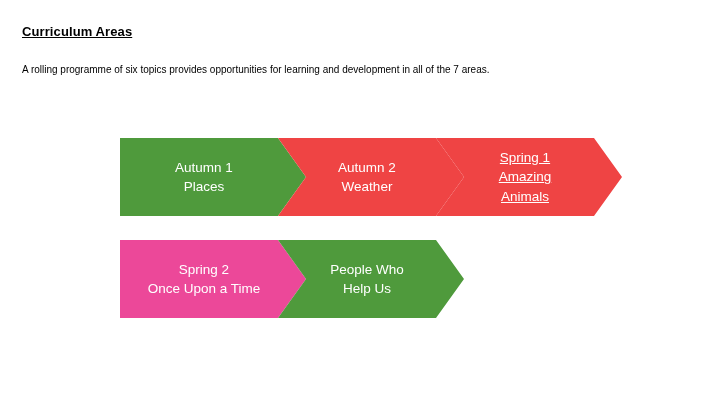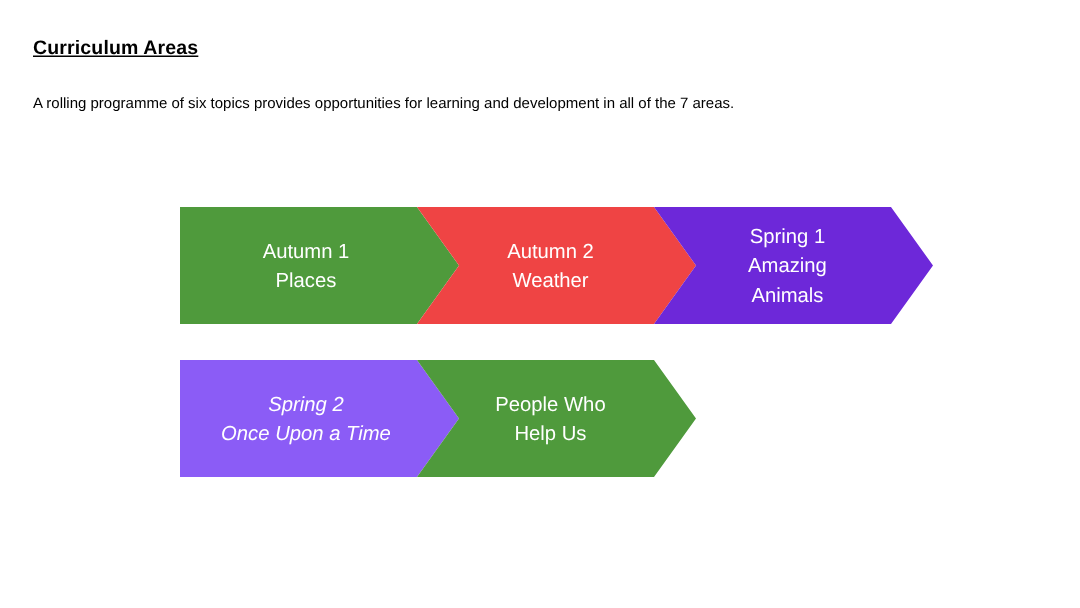--- a/index.html
+++ b/index.html
@@ -100,31 +100,31 @@
   <div class="chevron first" style="background:#4f9a3c;">
     <span class="label-line">Autumn 1</span>
     <span class="label-line">Places</span>
   </div>
 
   <div class="chevron mid" style="background:#ef4444;">
     <span class="label-line">Autumn 2</span>
     <span class="label-line">Weather</span>
   </div>
 
-  <div class="chevron last" style="background:#6d28d9;">
+  <div class="chevron last" style="background:#ef4444;text-decoration:underline;">
     <span class="label-line">Spring 1</span>
     <span class="label-line">Amazing</span>
     <span class="label-line">Animals</span>
   </div>
 
 </div>
 
 <div class="chevron-row row-2">
 
-  <div class="chevron first" style="background:#8b5cf6;font-style:italic;">
+  <div class="chevron first" style="background:#ec4899;">
     <span class="label-line">Spring 2</span>
     <span class="label-line">Once Upon a Time</span>
   </div>
 
   <div class="chevron mid" style="background:#4f9a3c;">
     <span class="label-line">People Who</span>
     <span class="label-line">Help Us</span>
   </div>
 
 

